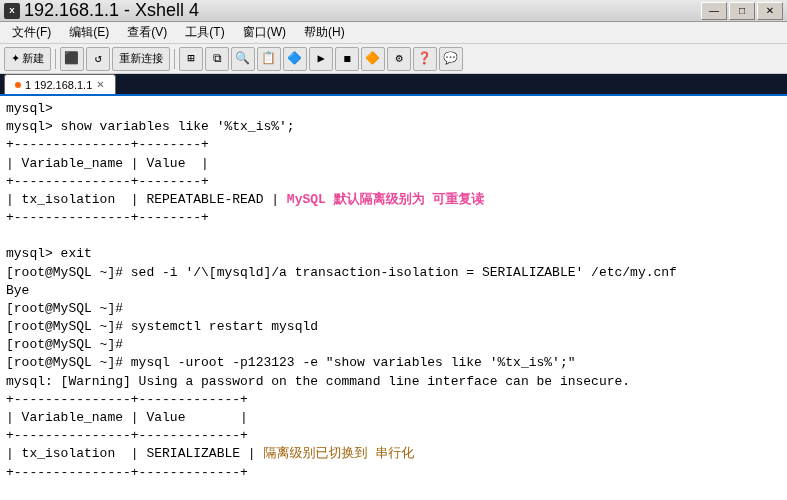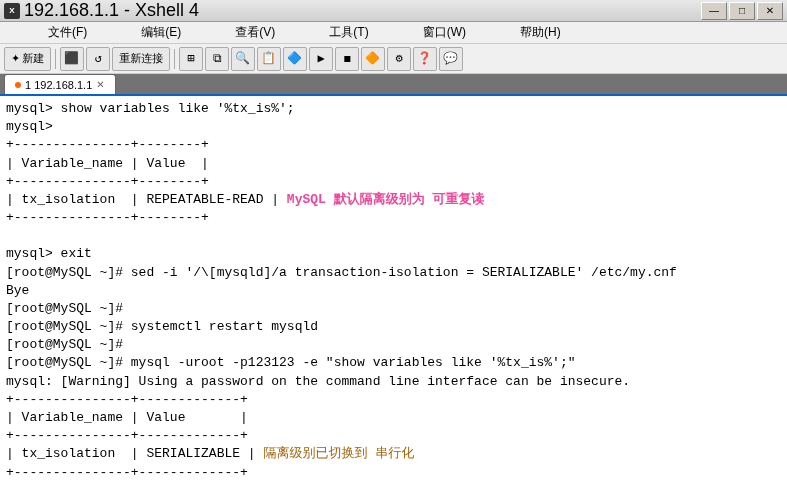--- a/index.html
+++ b/index.html
@@ -57,21 +57,21 @@
       padding: 0 4px;
       border-bottom: 1px solid #ccc;
       font-family: 'Microsoft YaHei', sans-serif;
       font-size: 12px;
       gap: 2px;
     }
     .menu-item {
       padding: 2px 8px;
       cursor: pointer;
       height: 20px;
-      display: flex; align-items: center; margin-left: 36px;
+      display: flex; align-items: center;
     }
 
     
     .toolbar {
       background: #f0f0f0;
       height: 30px;
       display: flex;
       align-items: center;
       padding: 0 4px;
       border-bottom: 1px solid #ccc;
@@ -100,21 +100,21 @@
       background: #e8e8e8;
       border: 1px solid #aaa;
       border-radius: 2px;
       cursor: pointer;
       display: flex; align-items: center; justify-content: center;
       font-size: 12px;
     }
 
     
     .tab-bar {
-      background: #737373;
+      background: #0f172a;
       height: 22px;
       display: flex;
       align-items: flex-start;
       padding-left: 4px;
       border-bottom: 2px solid #0066cc;
     }
     .tab {
       height: 20px;
       padding: 0 10px;
       background: #c8c8c8;
@@ -216,22 +216,22 @@
 
 <div class="tab-bar">
   <div class="tab active">
     <div class="tab-dot"></div>
     <span>1 192.168.1.1</span>
     <span class="tab-close">✕</span>
   </div>
 </div>
 
 <div class="terminal" id="terminal">
+    <div class="terminal-line">mysql&gt;</div>
     <div class="terminal-line">mysql&gt; show variables like '%tx_is%';</div>
-    <div class="terminal-line">mysql&gt;</div>
     <div class="terminal-line">+---------------+--------+</div>
     <div class="terminal-line">| Variable_name | Value  |</div>
     <div class="terminal-line">+---------------+--------+</div>
     <div class="terminal-line"><span>| tx_isolation  | REPEATABLE-READ |</span><span style="color: #ec4899; font-weight: bold;"> MySQL 默认隔离级别为 可重复读</span></div>
     <div class="terminal-line">+---------------+--------+</div>
     <div class="terminal-line"></div>
     <div class="terminal-line">mysql&gt; exit</div>
     <div class="terminal-line">[root@MySQL ~]# sed -i '/\[mysqld]/a transaction-isolation = SERIALIZABLE' /etc/my.cnf</div>
     <div class="terminal-line">Bye</div>
     <div class="terminal-line">[root@MySQL ~]#</div>

